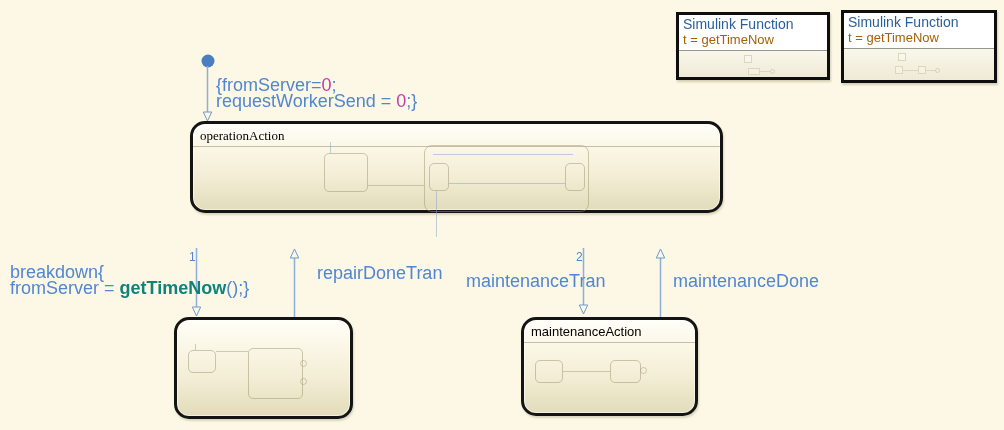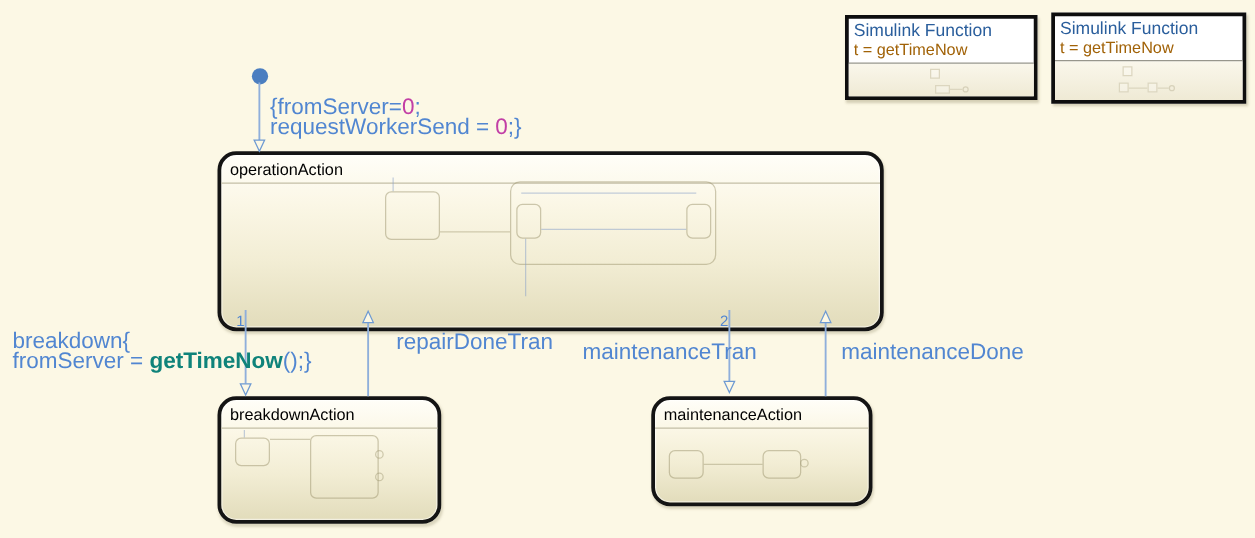--- a/index.html
+++ b/index.html
@@ -101,45 +101,44 @@
   #wires{
     position:absolute;left:0;top:0;width:1004px;height:430px;
     pointer-events:none;
   }
 </style>
 </head>
 <body>
 
 <div id="canvas">
 
-  <div class="state" style="left:174px;top:121px;width:533px;height:144px;">
+  <div class="state" style="left:190px;top:121px;width:533px;height:92px;font-family:Liberation Serif, serif;">
     <span class="state-title">operationAction</span>
 
     <div class="ghost-blue" style="left:137px;top:18px;width:1px;height:11px;"></div>
     <div class="ghost-rect" style="left:131px;top:29px;width:44px;height:39px;"></div>
     <div class="ghost-line" style="left:175px;top:61px;width:56px;height:1px;"></div>
     <div class="ghost-rect" style="left:231px;top:21px;width:165px;height:67px;border-radius:8px;"></div>
     <div class="ghost-rect" style="left:236px;top:39px;width:20px;height:28px;"></div>
     <div class="ghost-rect" style="left:372px;top:39px;width:20px;height:28px;"></div>
     <div class="ghost-blue" style="left:240px;top:30px;width:140px;height:1px;"></div>
     <div class="ghost-blue" style="left:256px;top:59px;width:116px;height:1px;"></div>
     <div class="ghost-blue" style="left:243px;top:67px;width:1px;height:46px;"></div>
   </div>
 
   <div class="state" style="left:174px;top:317px;width:179px;height:102px;">
-    <span class="state-title">breakdownAction</span>
     <div class="ghost-blue" style="left:18px;top:24px;width:1px;height:6px;"></div>
     <div class="ghost-rect" style="left:11px;top:30px;width:28px;height:23px;"></div>
     <div class="ghost-line" style="left:39px;top:31px;width:32px;height:1px;"></div>
     <div class="ghost-rect" style="left:71px;top:28px;width:55px;height:51px;"></div>
     <div class="ghost-circle" style="left:123px;top:40px;width:7px;height:7px;"></div>
     <div class="ghost-circle" style="left:123px;top:58px;width:7px;height:7px;"></div>
   </div>
 
-  <div class="state" style="left:521px;top:317px;width:177px;height:88px;">
+  <div class="state" style="left:521px;top:317px;width:177px;height:99px;">
     <span class="state-title">maintenanceAction</span>
     <div class="ghost-rect" style="left:11px;top:40px;width:28px;height:23px;"></div>
     <div class="ghost-line" style="left:39px;top:51px;width:47px;height:1px;"></div>
     <div class="ghost-rect" style="left:86px;top:40px;width:31px;height:23px;"></div>
     <div class="ghost-circle" style="left:116px;top:47px;width:7px;height:7px;"></div>
   </div>
 
   <div class="sfunc" style="left:676px;top:12px;width:154px;height:68px;">
     <span class="sfunc-head">Simulink Function</span>
     <span class="sfunc-sig">t = getTimeNow</span>

